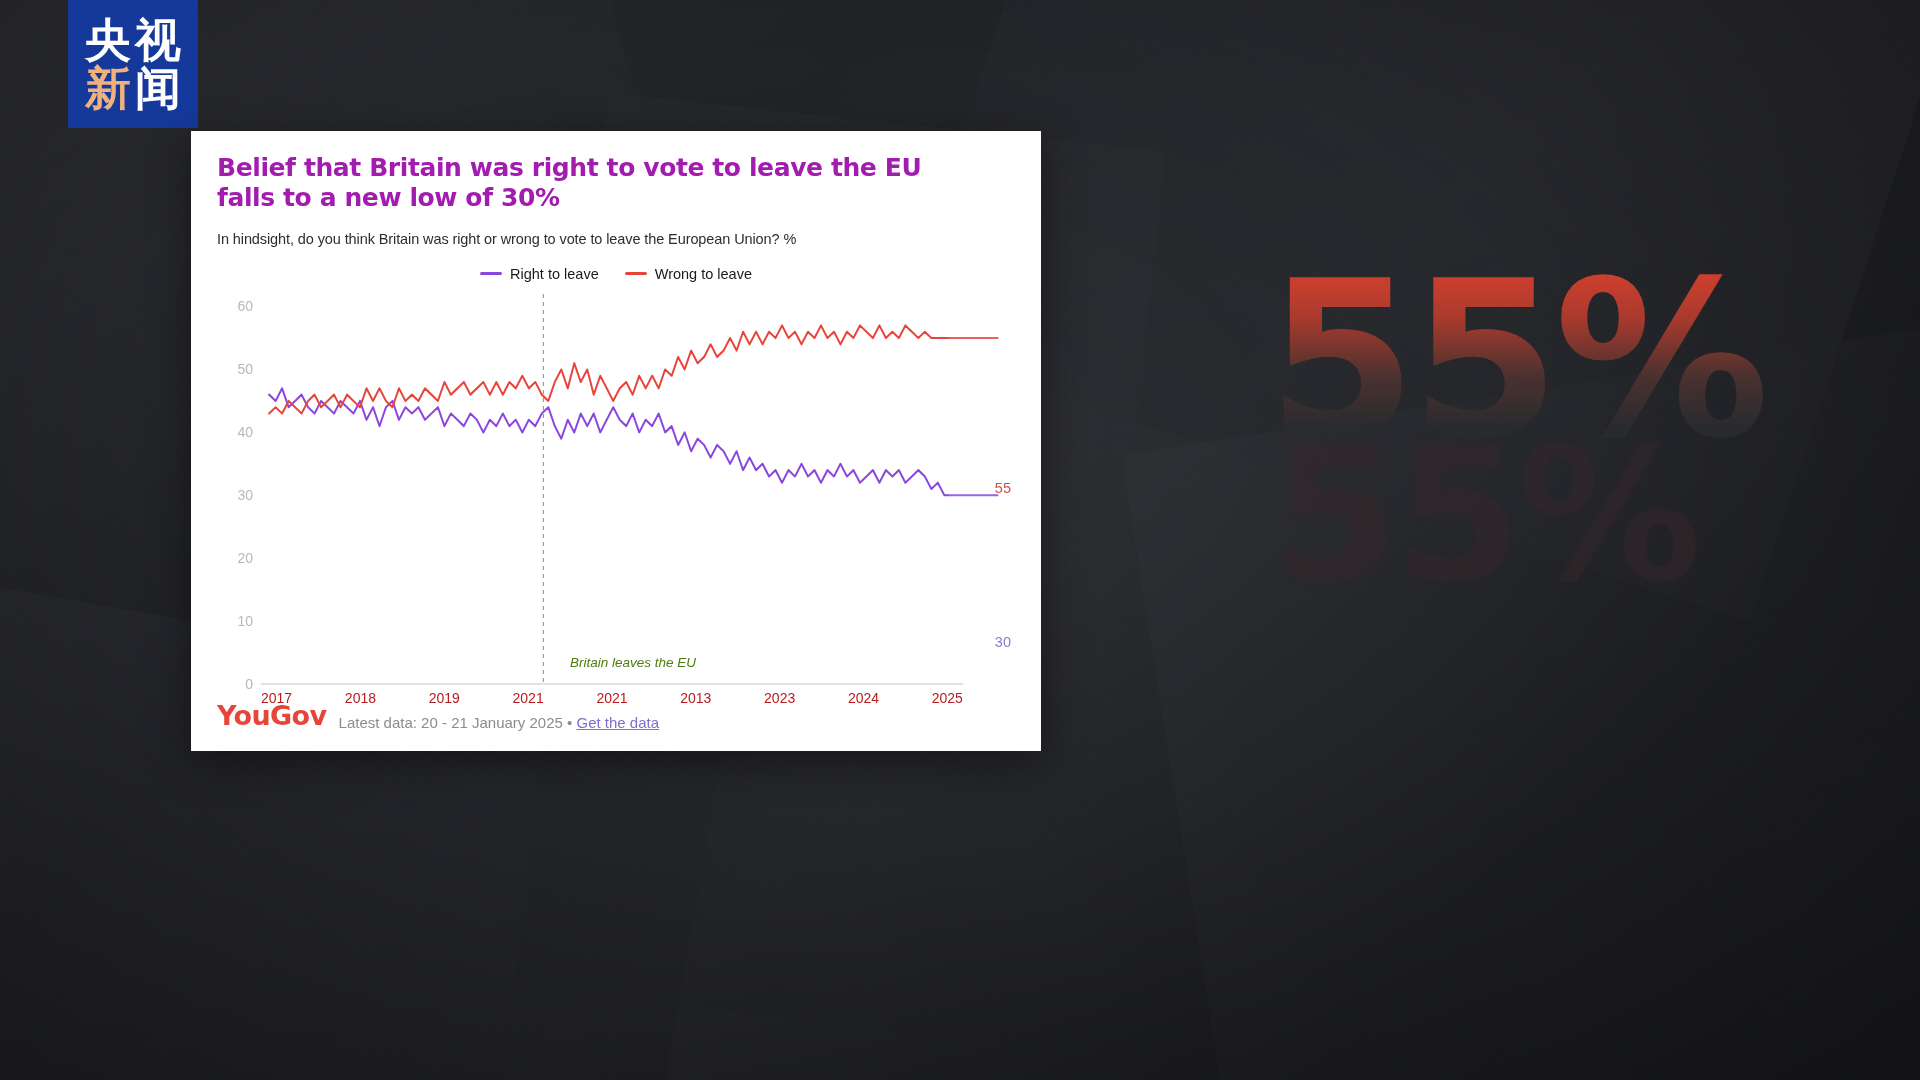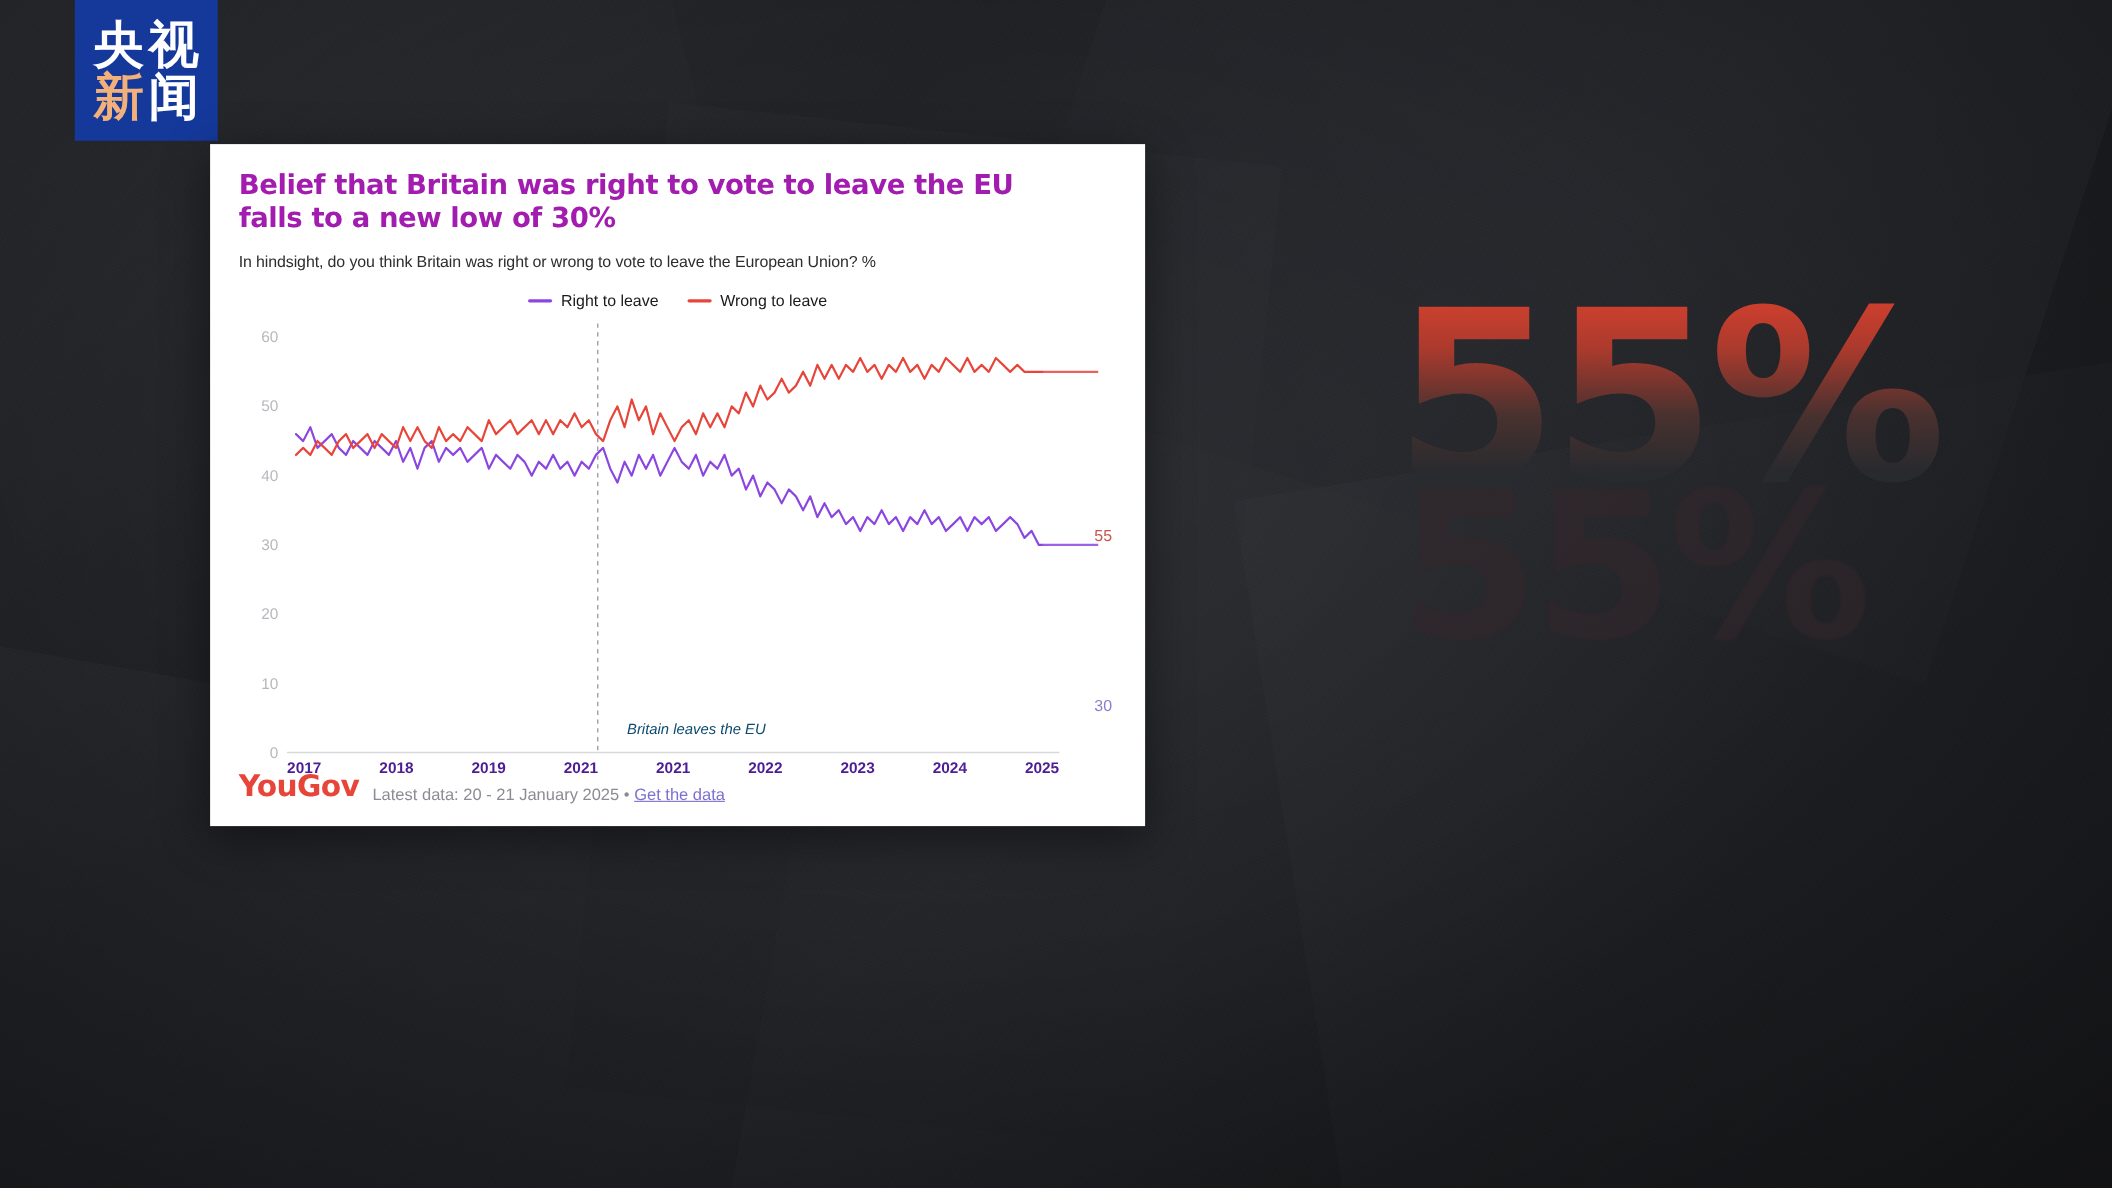--- a/index.html
+++ b/index.html
@@ -102,30 +102,30 @@
     position:absolute; right:0; transform:translateY(-50%);
     font-size:14px; color:#b7b7bd; text-align:right; width:100%;
   }
   .svg-wrap { position:absolute; left:44px; right:52px; top:0; bottom:0; }
   .svg-wrap svg { display:block; width:100%; height:100%; overflow:visible; }
 
   .x-axis {
     position:absolute; left:44px; right:52px; top:396px;
     display:flex; justify-content:space-between;
   }
-  .x-tick { font-size:14px; color:#4c1d95; transform:translateX(0);font-weight:bold; }
+  .x-tick { font-size:14px; color:#b91c1c; transform:translateX(0); }
 
   .end-label {
     position:absolute; font-size:14.5px; font-weight:400;
   }
   .end-label.red  { right:4px; top:186px; color:#c6564b; }
   .end-label.purp { right:4px; top:340px; color:#8a7ad0; }
 
   .event-note {
-    position:absolute; font-size:13.5px; font-style:italic; color:#0c4a6e;
+    position:absolute; font-size:13.5px; font-style:italic; color:#4d7c0f;
     left:353px; top:361px;
   }
 
   
   .card-footer {
     position:absolute; left:26px; right:26px; bottom:20px;
     display:flex; align-items:flex-end; justify-content:flex-start;
   }
   .yougov {
     font-family:"DejaVu Sans", sans-serif; font-weight:700;
@@ -215,21 +215,21 @@
       </div>
       <div class="event-note">Britain leaves the EU</div>
       <div class="end-label red">55</div>
       <div class="end-label purp">30</div>
       <div class="x-axis" id="xAxis">
           <span class="x-tick">2017</span>
           <span class="x-tick">2018</span>
           <span class="x-tick">2019</span>
           <span class="x-tick">2021</span>
           <span class="x-tick">2021</span>
-          <span class="x-tick">2022</span>
+          <span class="x-tick">2013</span>
           <span class="x-tick">2023</span>
           <span class="x-tick">2024</span>
           <span class="x-tick">2025</span>
         </div>
     </div>
 
     <div class="card-footer">
       <div class="yougov">YouGov</div>
       <div class="footer-meta">
         <span>Latest data: 20 - 21 January 2025 • </span><a class="footer-link" href="#">Get the data</a>

